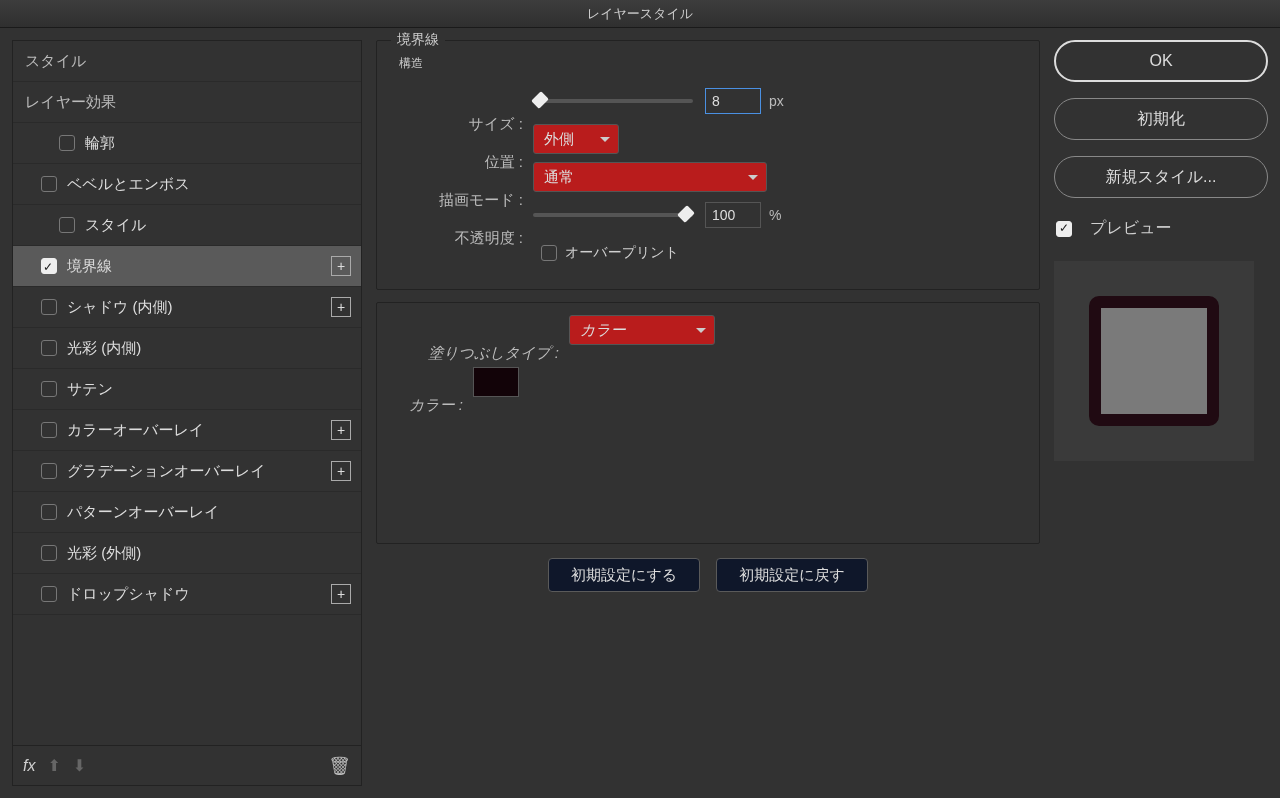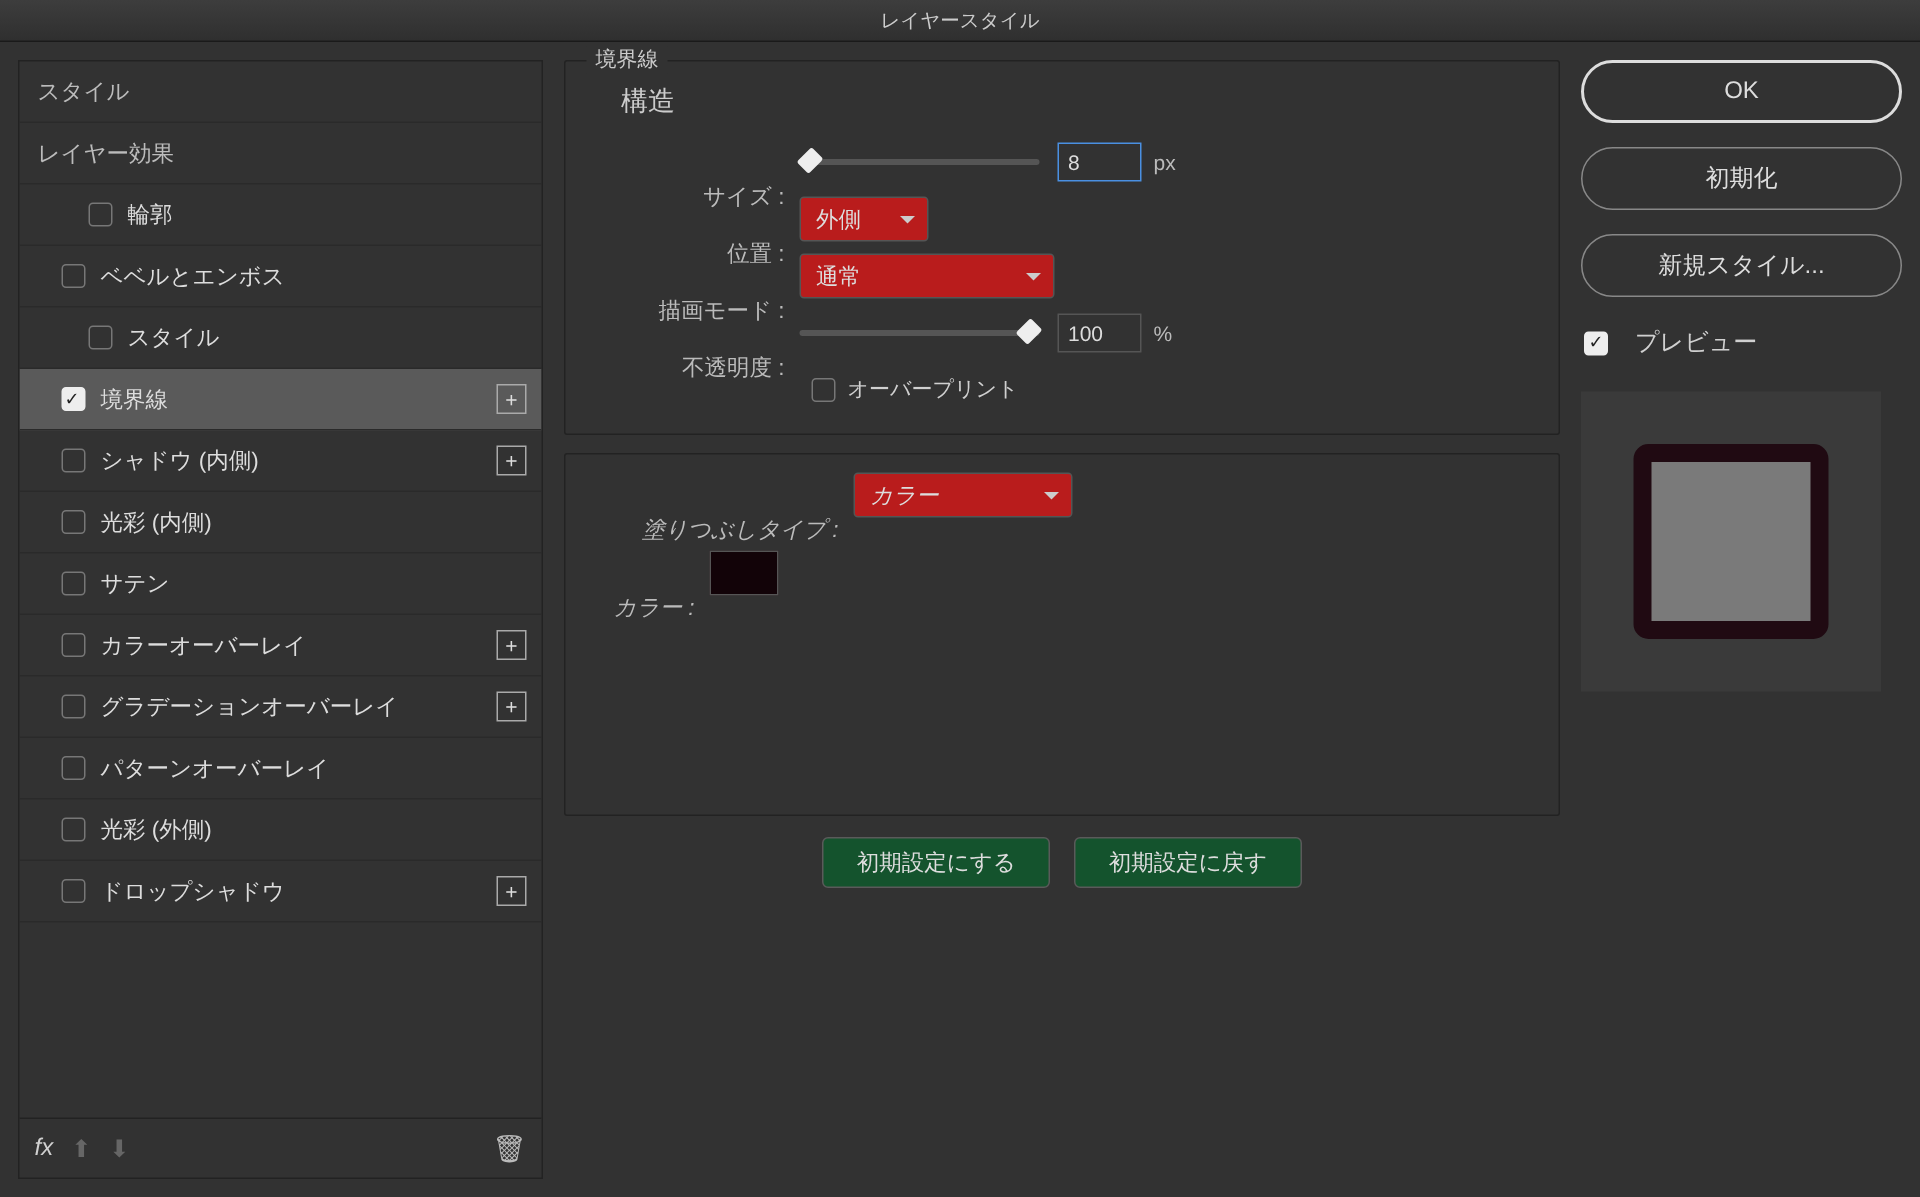--- a/index.html
+++ b/index.html
@@ -19,34 +19,34 @@
   .chk { width:16px; height:16px; border:1px solid #777; border-radius:3px; margin-right:10px; flex-shrink:0; background:#323232; }
   .plusbox { position:absolute; right:10px; width:20px; height:20px; border:1px solid #aaa; display:flex; align-items:center; justify-content:center; font-size:14px; color:#ddd; }
   .sidebar-footer { height:40px; display:flex; align-items:center; padding:0 10px; gap:12px; border-top:1px solid #222; }
   .fx { font-style:italic; font-size:16px; }
   .arrow-up,.arrow-down { font-size:16px; color:#666; }
   .trash { margin-left:auto; font-size:18px; color:#bbb; }
   
   .center { flex:1; position:relative; }
   .groupbox { border:1px solid #222; border-radius:2px; padding:14px 16px 18px 16px; position:relative; margin-bottom:12px; }
   .groupbox > .legend { position:absolute; top:-10px; left:14px; background:#323232; padding:0 6px; font-size:14px; color:#ccc; }
-  .sub-legend { font-size:18px; color:#ccc; margin-left:21px; margin-bottom:10px; }
+  .sub-legend { font-size:12px; color:#ccc; margin-left:6px; margin-bottom:10px; }
   .row { display:flex; align-items:center; height:38px; }
   .lbl { width:140px; text-align:right; padding-right:10px; color:#bbb; font-size:15px;margin-top:47px; }
   .slider { width:160px; height:4px; background:#555; border-radius:2px; position:relative; margin-right:12px; }
   .slider .thumb { position:absolute; top:-6px; width:14px; height:14px; background:#eee; border-radius:2px; transform:rotate(45deg) scaleX(.8); }
   .numbox { width:56px; height:26px; background:#323232; border:1px solid #4a90e2; color:#ddd; padding:0 6px; font-size:14px; }
   .numbox.plain { border:1px solid #555; }
   .unit { margin-left:8px; color:#bbb; }
   .select { height:30px; background:#b91c1c; border:1px solid #555; border-radius:3px; display:flex; align-items:center; padding:0 26px 0 10px; color:#ddd; position:relative; font-size:15px; }
   .select::after { content:""; position:absolute; right:8px; top:12px; border:5px solid transparent; border-top-color:#ccc; }
   .chk2 { width:16px; height:16px; border:1px solid #777; border-radius:3px; margin-right:8px; }
   .colorwell { width:46px; height:30px; background:#120308; border:1px solid #555; }
   .btnrow { display:flex; gap:16px; justify-content:center; margin-top:14px; }
-  .pillbtn { height:34px; padding:0 22px; background:#14532d; border:1px solid #5a5a5a; border-radius:4px; color:#ddd; font-size:15px; display:flex; align-items:center; }
+  .pillbtn { height:34px; padding:0 22px; background:#0f172a; border:1px solid #5a5a5a; border-radius:4px; color:#ddd; font-size:15px; display:flex; align-items:center; }
   
   .right { width:214px; display:flex; flex-direction:column; gap:16px; }
   .bigbtn { height:42px; border:1px solid #888; border-radius:21px; display:flex; align-items:center; justify-content:center; font-size:16px; color:#ddd; }
   .bigbtn.primary { border:2px solid #ddd; font-weight:500; }
   .previewchk { display:flex; align-items:center; gap:8px; font-size:16px; margin-top:4px; margin-left:2px;}
   .previewchk .chk { background:#eee; border-color:#eee; position:relative;}
   .previewchk .chk::after{ content:"✓"; color:#222; font-size:12px; position:absolute; top:-1px; left:2px;}
   .preview-swatch { width:200px; height:200px; background:#3a3a3a; display:flex; align-items:center; justify-content:center; margin-top:6px; }
   .swatch-inner { width:130px; height:130px; background:#7a7a7a; border:12px solid #200a12; border-radius:10px;}
 </style>
@@ -145,21 +145,21 @@
 
       <div class="row">
         <div class="lbl">位置 :</div>
         <div class="select" style="width:86px;">
             <span>外側</span>
           </div>
       </div>
 
       <div class="row">
         <div class="lbl">描画モード :</div>
-        <div class="select" style="width:170px;">
+        <div class="select" style="width:234px;">
             <span>通常</span>
           </div>
       </div>
 
       <div class="row">
         <div class="lbl">不透明度 :</div>
         <div class="slider">
             <div class="thumb" style="left:146px;"></div>
           </div>
         <input class="numbox plain" value="100" style="">

